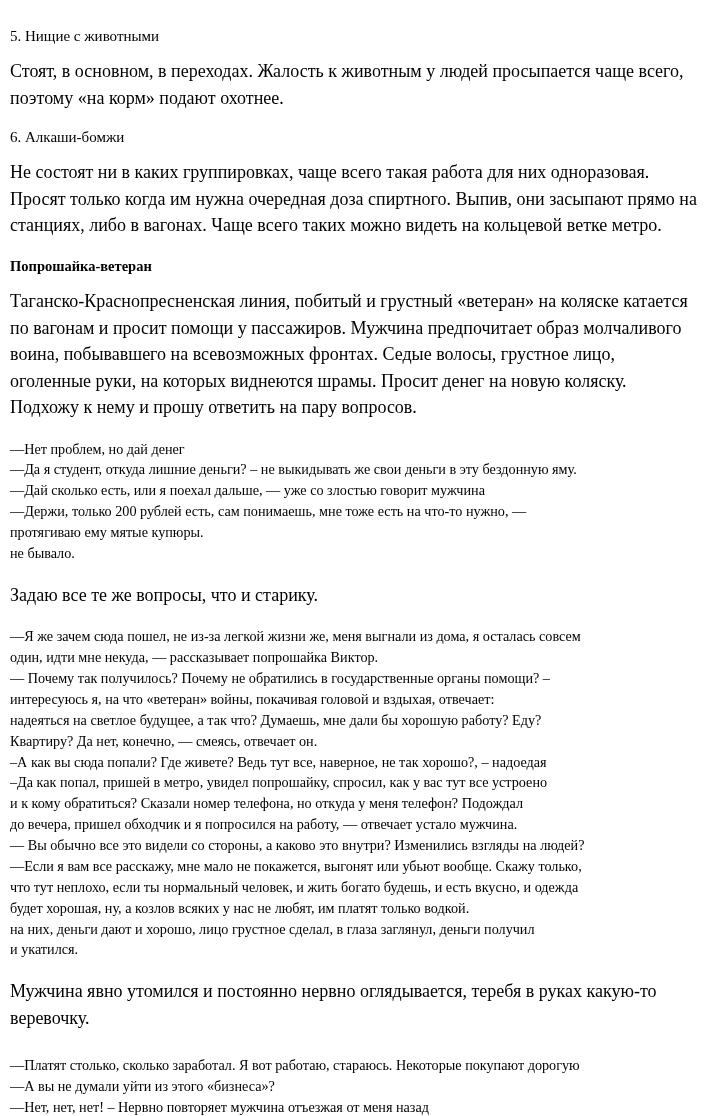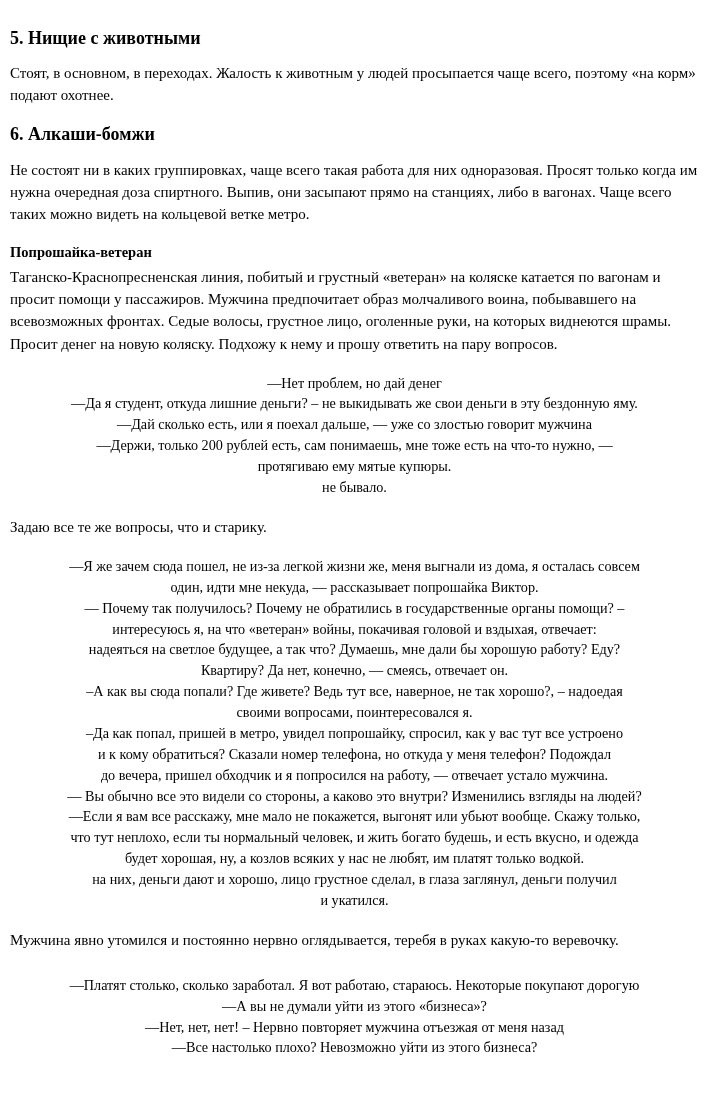--- a/index.html
+++ b/index.html
@@ -12,43 +12,42 @@
     min-height: 1116px;
     font-family: "Liberation Serif", "DejaVu Serif", serif;
     color: #000000;
   }
   .page {
     width: 709px;
     box-sizing: border-box;
     padding: 26px 10px 10px 10px;
   }
   .h-item {
-    font-size: 18px;
-    font-weight: bold;
+    font-size: 15px;
+    font-weight: normal;
     line-height: 1.35;
     margin: 0 0 12px 0;
   }
   .h-item.second {
     margin-top: 16px;
   }
   .h-sub {
     font-size: 14.5px;
     font-weight: bold;
     line-height: 1.35;
-    margin: 18px 0 4px 0;
+    margin: 18px 0 12px 0;
   }
   p.para {
-    font-size: 15px;
+    font-size: 18px;
     line-height: 1.47;
     margin: 0 0 12px 0;
     text-align: left;
   }
   .block {
     margin: 0 0 12px 0;
-    text-align: center;
   }
   .block .line {
     font-size: 14.2px;
     line-height: 1.47;
   }
   .spacer-sm { height: 6px; }
   .spacer-md { height: 12px; }
 </style>
 </head>
 <body>
@@ -82,21 +81,20 @@
   <div class="spacer-sm"></div>
 
   <div class="block">
     <div class="line">—Я же зачем сюда пошел, не из-за легкой жизни же, меня выгнали из дома, я осталась совсем</div>
     <div class="line">один, идти мне некуда, — рассказывает попрошайка Виктор.</div>
     <div class="line">— Почему так получилось? Почему не обратились в государственные органы помощи? –</div>
     <div class="line">интересуюсь я, на что «ветеран» войны, покачивая головой и вздыхая, отвечает:</div>
     <div class="line">надеяться на светлое будущее, а так что? Думаешь, мне дали бы хорошую работу? Еду?</div>
     <div class="line">Квартиру? Да нет, конечно, — смеясь, отвечает он.</div>
     <div class="line">–А как вы сюда попали? Где живете? Ведь тут все, наверное, не так хорошо?, – надоедая</div>
-    <div class="line">своими вопросами, поинтересовался я.</div>
     <div class="line">–Да как попал, пришей в метро, увидел попрошайку, спросил, как у вас тут все устроено</div>
     <div class="line">и к кому обратиться? Сказали номер телефона, но откуда у меня телефон? Подождал</div>
     <div class="line">до вечера, пришел обходчик и я попросился на работу, — отвечает устало мужчина.</div>
     <div class="line">— Вы обычно все это видели со стороны, а каково это внутри? Изменились взгляды на людей?</div>
     <div class="line">—Если я вам все расскажу, мне мало не покажется, выгонят или убьют вообще. Скажу только,</div>
     <div class="line">что тут неплохо, если ты нормальный человек, и жить богато будешь, и есть вкусно, и одежда</div>
     <div class="line">будет хорошая, ну, а козлов всяких у нас не любят, им платят только водкой.</div>
     <div class="line">на них, деньги дают и хорошо, лицо грустное сделал, в глаза заглянул, деньги получил</div>
     <div class="line">и укатился.</div>
   </div>

